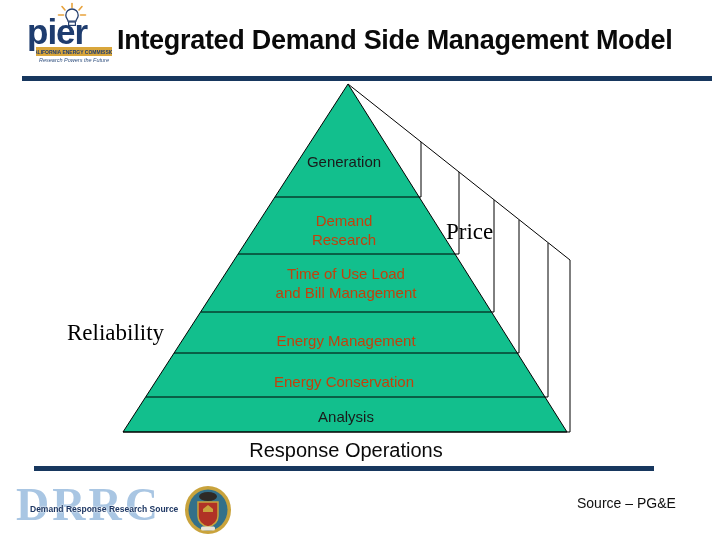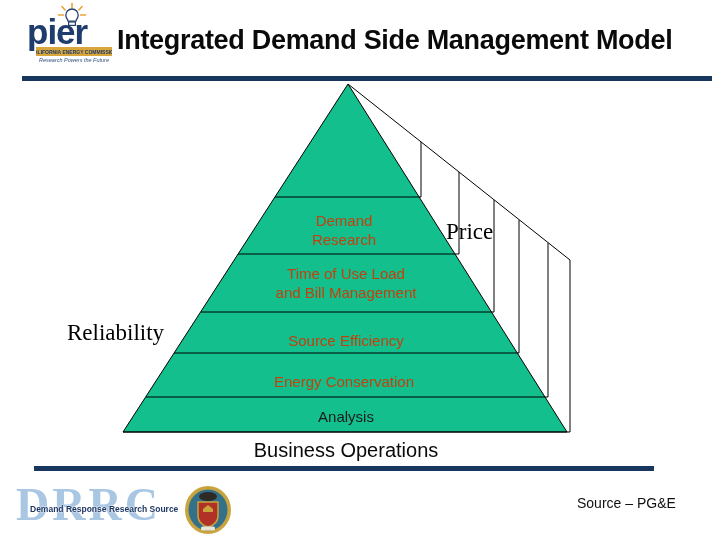--- a/index.html
+++ b/index.html
@@ -96,45 +96,46 @@
     <line x1="421" y1="142" x2="421" y2="197"></line>
     <line x1="459" y1="172" x2="459" y2="254"></line>
     <line x1="494" y1="200" x2="494" y2="312"></line>
     <line x1="519" y1="220" x2="519" y2="353"></line>
     <line x1="548" y1="243" x2="548" y2="397"></line>
     <line x1="570" y1="260" x2="570" y2="432"></line>
   </g>
 </svg>
 
 <div class="lbl layer-lbl tall txt-black" style="left:344px;top:151px">
+  <span class="ln">Generation</span>
 </div>
 
 <div class="lbl layer-lbl txt-red" style="left:344px;top:211px">
   <span class="ln">Demand</span>
   <span class="ln">Research</span>
 </div>
 
 <div class="lbl layer-lbl txt-red" style="left:346px;top:264px">
   <span class="ln">Time of Use Load</span>
   <span class="ln">and Bill Management</span>
 </div>
 
 <div class="lbl layer-lbl txt-red" style="left:346px;top:331px">
-  <span class="ln">Source Efficiency</span>
+  <span class="ln">Energy Management</span>
 </div>
 
 <div class="lbl layer-lbl txt-red" style="left:344px;top:372px">
   <span class="ln">Energy Conservation</span>
 </div>
 
 <div class="lbl layer-lbl txt-black" style="left:346px;top:407px">
   <span class="ln">Analysis</span>
 </div>
 
-<div class="lbl base-lbl" style="left:346px;top:439px">Business Operations</div>
+<div class="lbl base-lbl" style="left:346px;top:439px">Response Operations</div>
 
 <div class="axis-lbl" style="left:67px;top:320px">Reliability</div>
 <div class="axis-lbl" style="left:446px;top:219px">Price</div>
 
 <div class="abs rule rule-bottom"></div>
 
 <div>
   <div class="abs drrc-letters">DRRC</div>
   <div class="abs drrc-name">Demand Response Research Source</div>
 </div>

